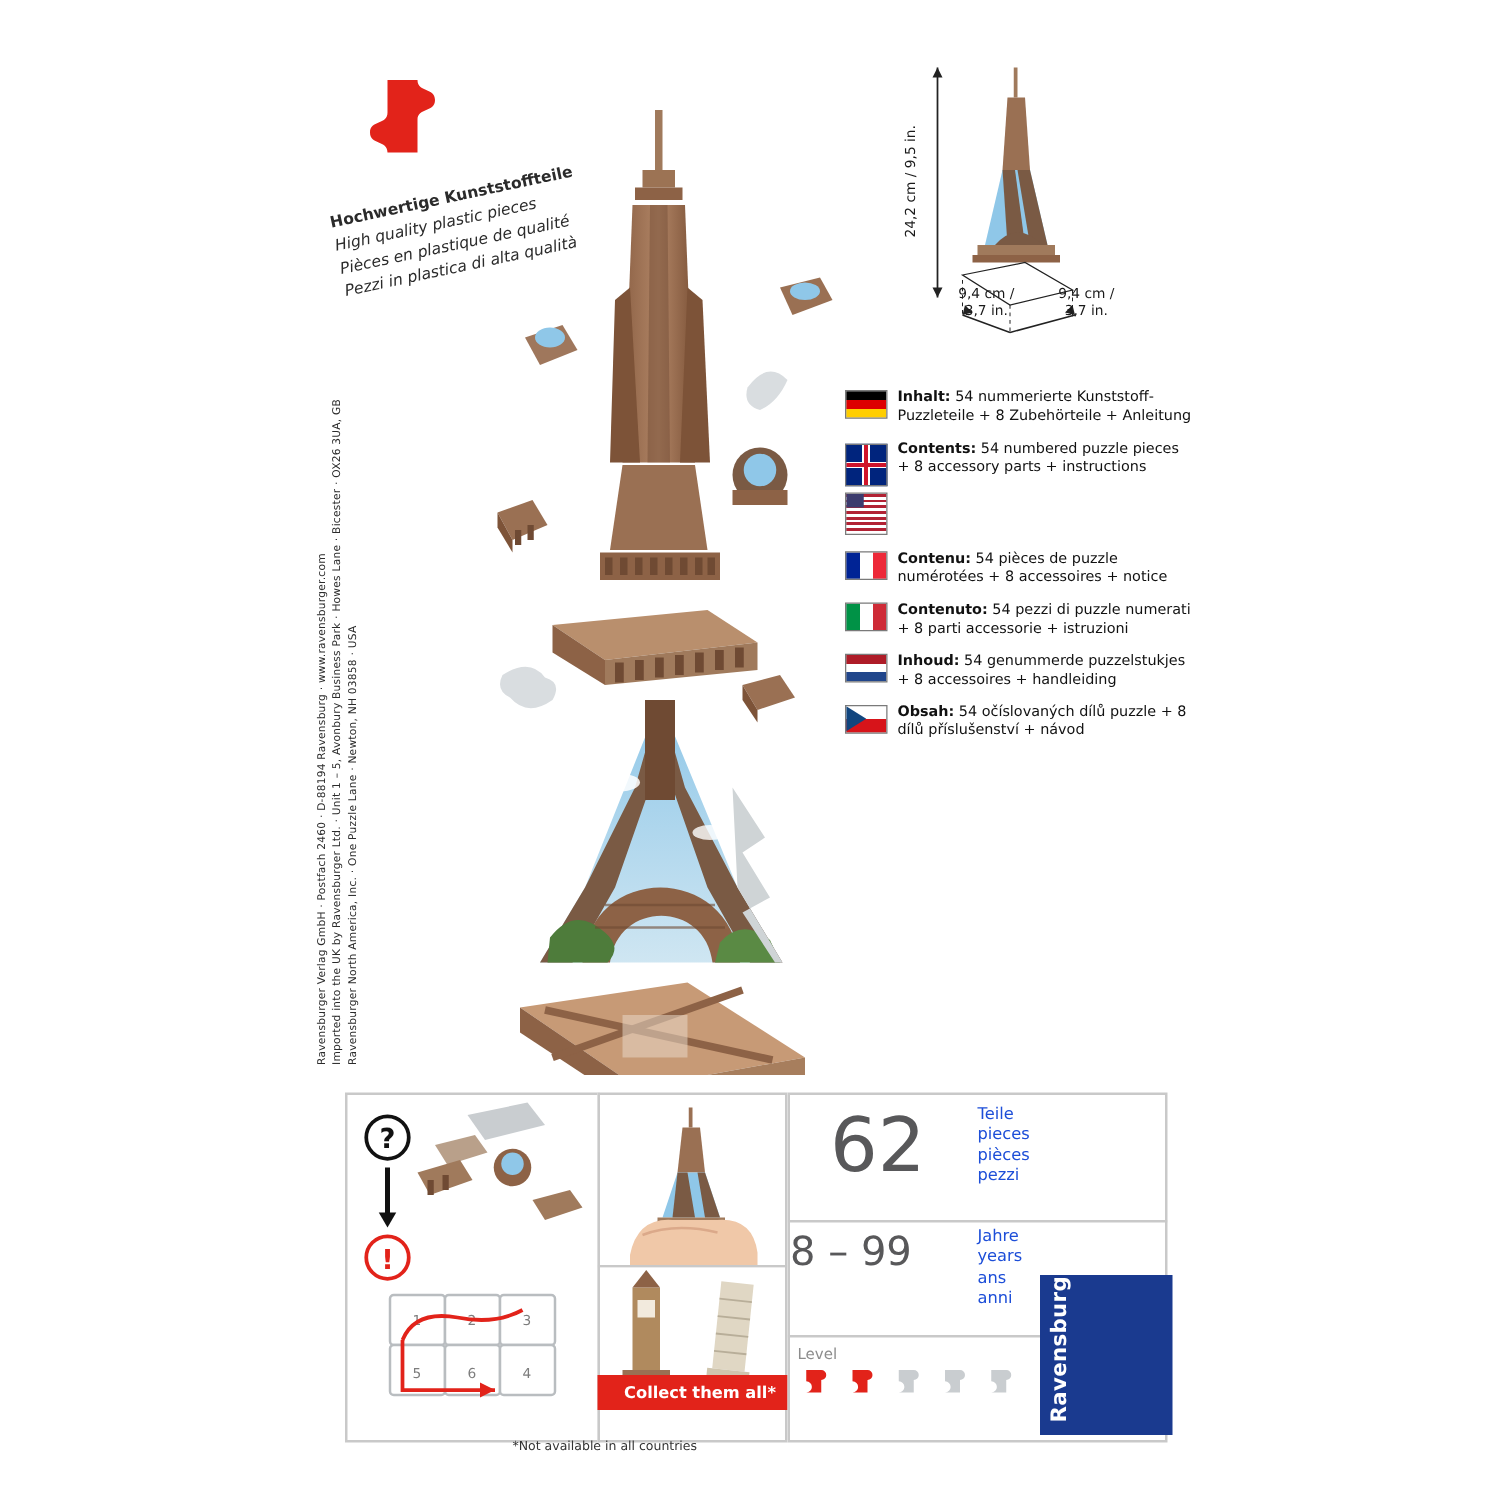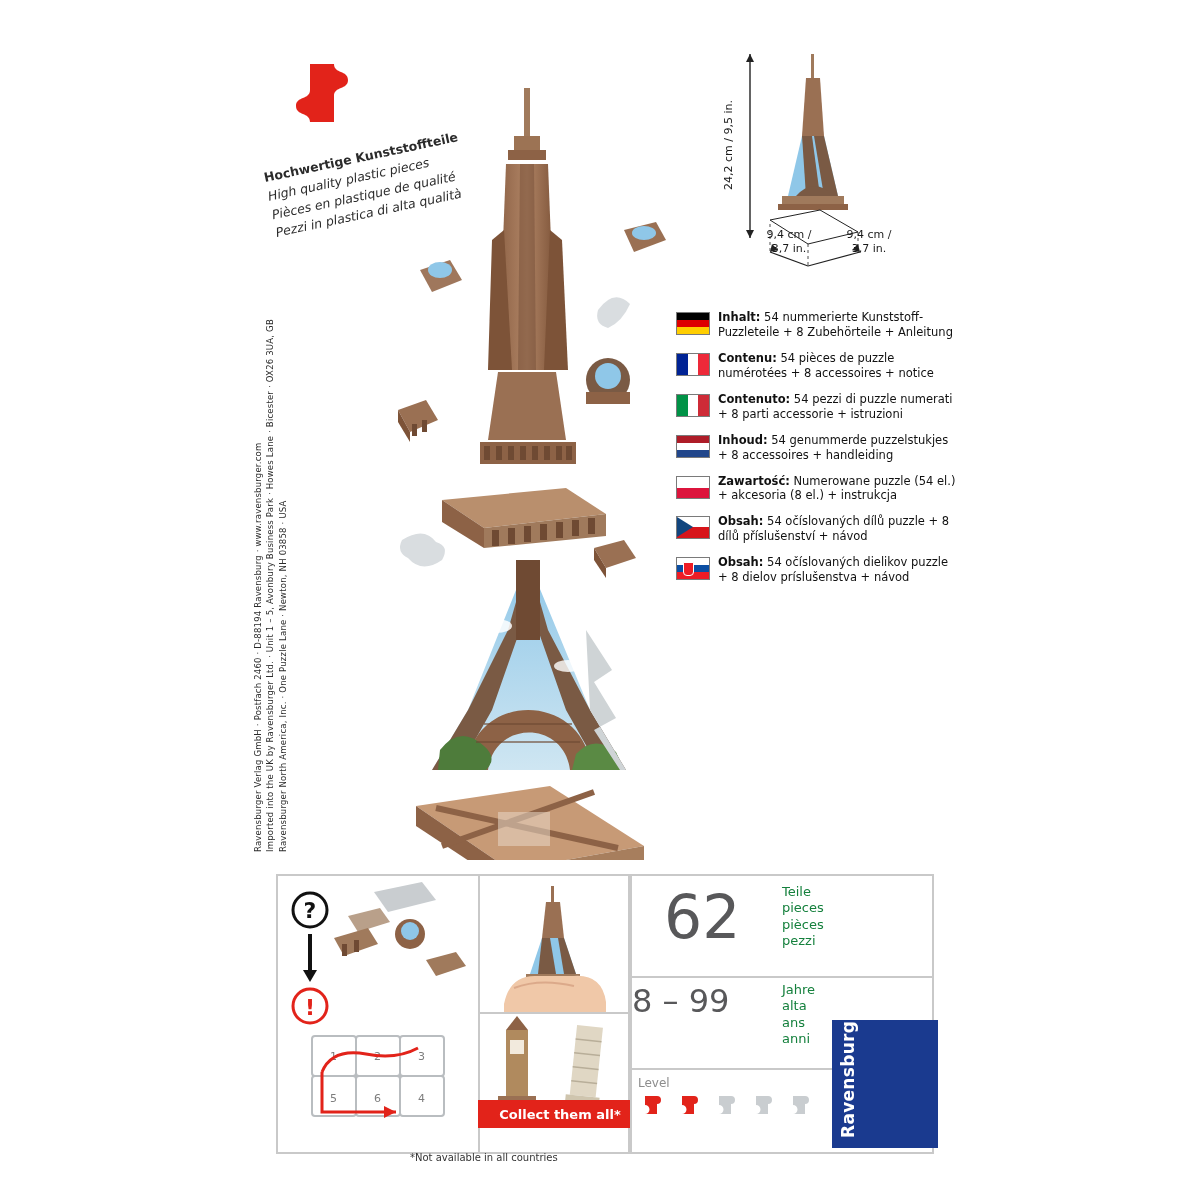--- a/index.html
+++ b/index.html
@@ -92,21 +92,21 @@
   .p-collect{left:478px;top:1012px;width:148px;height:138px;}
   .p-pieces{left:630px;top:874px;width:300px;height:100px;}
   .p-age{left:630px;top:976px;width:300px;height:90px;}
   .p-level{left:630px;top:1068px;width:300px;height:82px;}
 
   .bignum{
     position:absolute;font-size:60px;color:#58585a;font-weight:normal;
     font-family:"DejaVu Sans", sans-serif;
   }
   .unitcol{
-    position:absolute;font-size:13px;color:#15803d;line-height:1.25;
+    position:absolute;font-size:13px;color:#1d4ed8;line-height:1.25;
   }
   .leveltxt{position:absolute;left:638px;top:1076px;font-size:12px;color:#8c8c8c;}
   .levelicons{position:absolute;left:642px;top:1092px;display:flex;gap:7px;}
   .collectlabel{
     position:absolute;left:478px;top:1100px;width:164px;height:28px;
     background:#e2231a;color:#fff;font-size:13px;font-weight:bold;
     display:flex;align-items:center;justify-content:center;
   }
   .notavail{
     position:absolute;left:410px;top:1152px;width:260px;
@@ -291,20 +291,29 @@
 
   <div class="contents">
 
     <div class="crow">
       <span class="flag f-de"></span>
       <span class="ctext">
         <b>Inhalt:</b><span> 54 nummerierte Kunststoff-Puzzleteile + 8 Zubehörteile + Anleitung</span>
       </span>
     </div>
 
+    <div class="crow">
+      <span class="f-usgb-wrap">
+        <span class="flag f-gb"></span>
+        <span class="flag f-us"></span>
+      </span>
+      <span class="ctext">
+        <b>Contents:</b><span> 54 numbered puzzle pieces + 8 accessory parts + instructions</span>
+      </span>
+    </div>
 
     <div class="crow">
       <span class="flag f-fr"></span>
       <span class="ctext">
         <b>Contenu:</b><span> 54 pièces de puzzle numérotées + 8 accessoires + notice</span>
       </span>
     </div>
 
     <div class="crow">
       <span class="flag f-it"></span>
@@ -313,40 +322,28 @@
       </span>
     </div>
 
     <div class="crow">
       <span class="flag f-nl"></span>
       <span class="ctext">
         <b>Inhoud:</b><span> 54 genummerde puzzelstukjes + 8 accessoires + handleiding</span>
       </span>
     </div>
 
-    <div class="crow">
-      <span class="flag f-pl"></span>
-      <span class="ctext">
-        <b>Zawartość:</b><span> Numerowane puzzle (54 el.) + akcesoria (8 el.) + instrukcja</span>
-      </span>
-    </div>
 
     <div class="crow">
       <span class="flag f-cz"></span>
       <span class="ctext">
         <b>Obsah:</b><span> 54 očíslovaných dílů puzzle + 8 dílů příslušenství + návod</span>
       </span>
     </div>
 
-    <div class="crow">
-      <span class="flag f-sk"></span>
-      <span class="ctext">
-        <b>Obsah:</b><span> 54 očíslovaných dielikov puzzle + 8 dielov príslušenstva + návod</span>
-      </span>
-    </div>
   </div>
 
   <div class="panelbox p-instr">
     <svg viewBox="0 0 200 276" width="200" height="276">
 
       <circle cx="32" cy="34" r="17" fill="#fff" stroke="#111" stroke-width="3"></circle>
       <text x="32" y="42" text-anchor="middle" font-size="22" font-weight="bold" fill="#111" font-family="DejaVu Sans">?</text>
 
       <line x1="32" y1="58" x2="32" y2="96" stroke="#111" stroke-width="4"></line>
       <path d="M32,106 l-7,-12 h14 z" fill="#111"></path>
@@ -434,21 +431,21 @@
     <div>Teile</div>
     <div>pieces</div>
     <div>pièces</div>
     <div>pezzi</div>
   </div>
 
   <div class="panelbox p-age"></div>
   <div class="bignum" style="left:632px;top:982px;font-size:32px;">8 – 99</div>
   <div class="unitcol" style="left:782px;top:982px;">
     <div>Jahre</div>
-    <div>alta</div>
+    <div>years</div>
     <div>ans</div>
     <div>anni</div>
   </div>
 
   <div class="panelbox p-level"></div>
   <div class="leveltxt">Level</div>
   <div class="levelicons">
     <svg width="30" height="30" viewBox="0 0 30 30">
         <path d="M3,4 h12 a4,4 0 1 1 0,8 v10 h-12 a4,4 0 1 0 0,-9 z" fill="#e2231a"></path>
       </svg>

